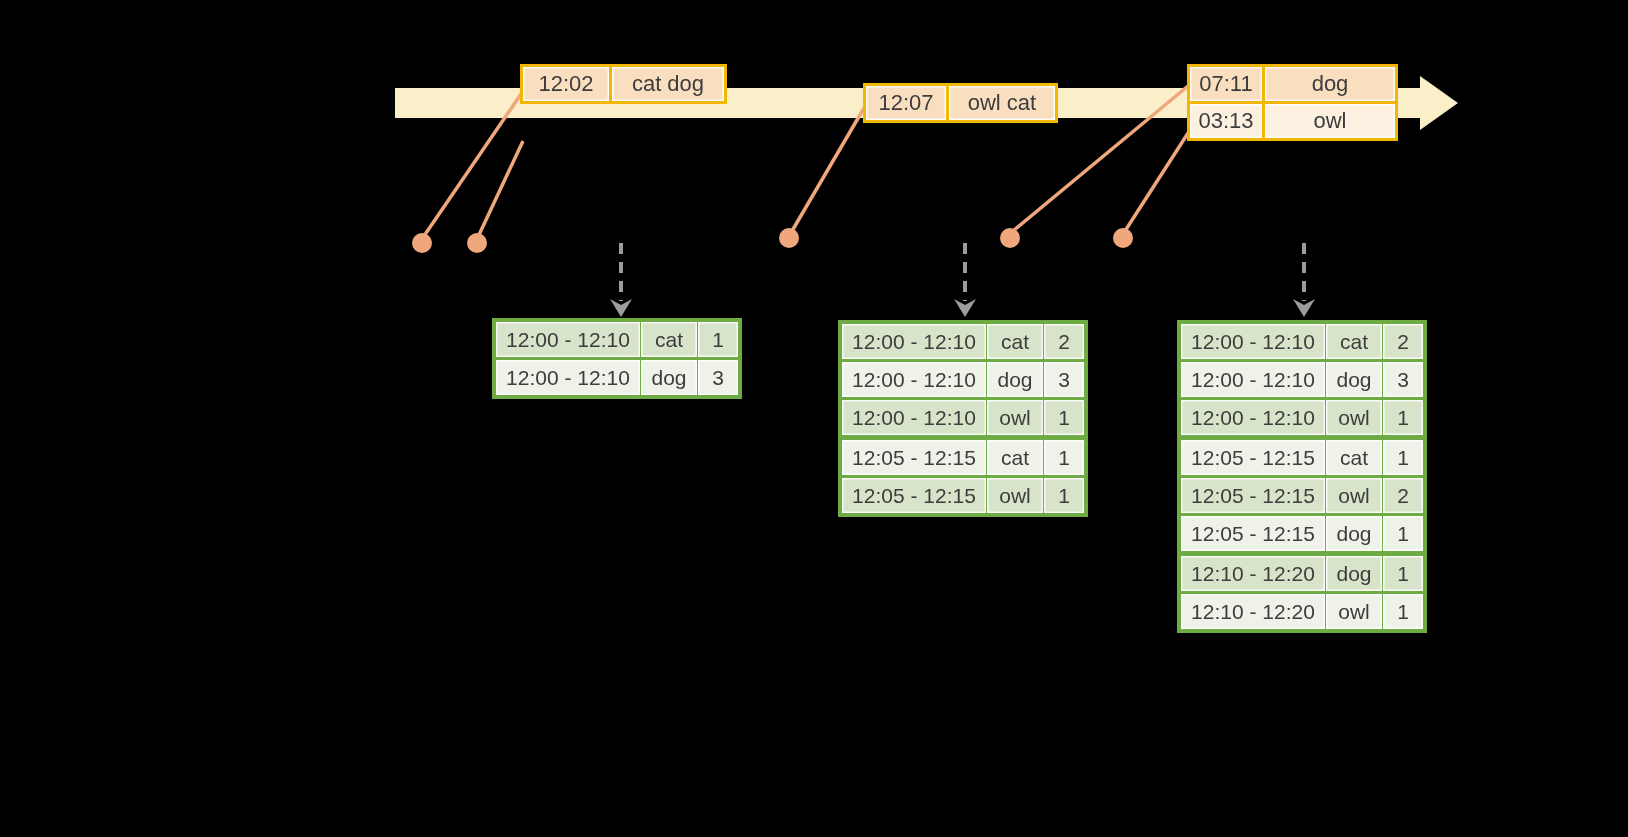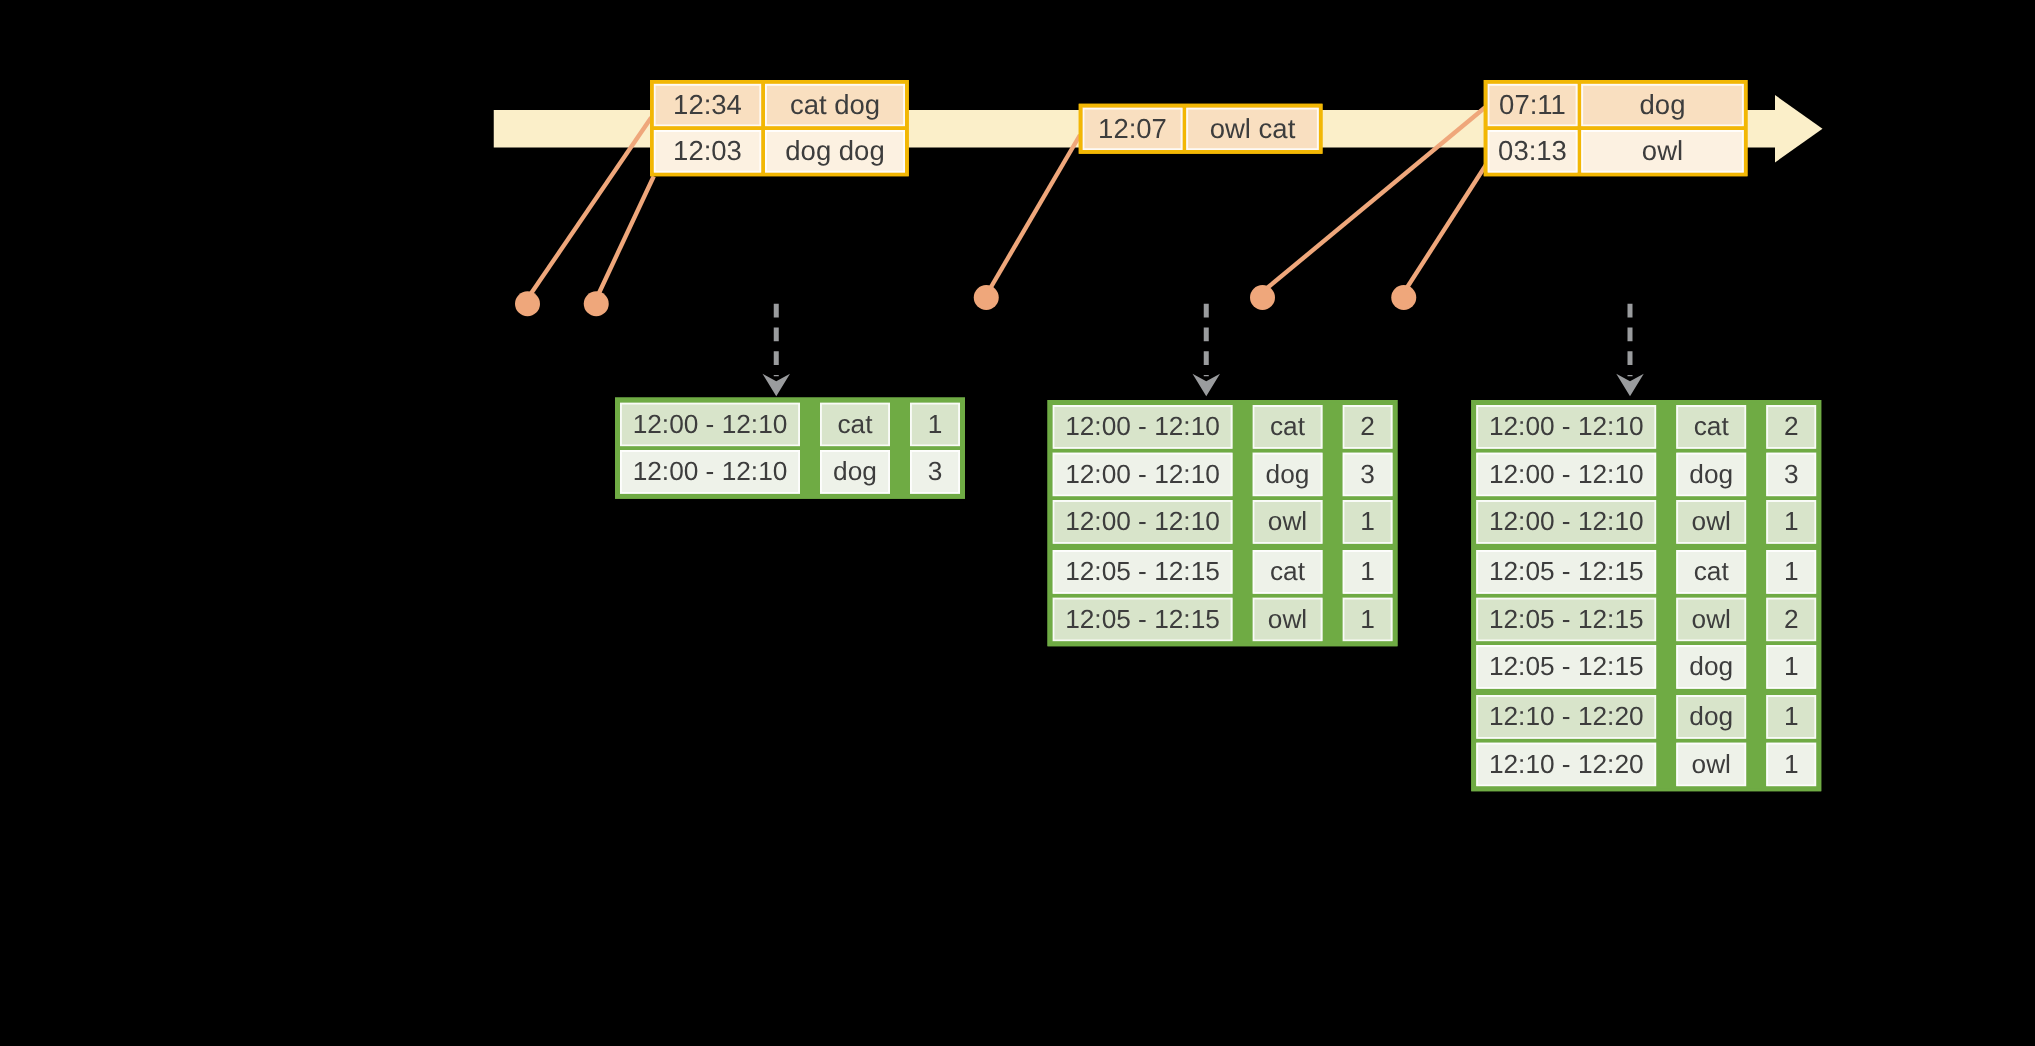--- a/index.html
+++ b/index.html
@@ -33,21 +33,21 @@
 
   
   .res{
     position:absolute;
     background:#6FAB44;
     border:2px solid #6FAB44;
     padding:2px;
     display:flex;flex-direction:column;gap:3px;
     box-sizing:content-box;
   }
-  .res .row{display:grid;grid-template-columns:144px 56px 40px;gap:16px;height:35px;}
+  .res .row{display:grid;grid-template-columns:144px 56px 40px;gap:1px;height:35px;}
   .res .row.group-start{margin-top:2px;}
   .res .cell{
     display:flex;align-items:center;justify-content:center;
     font-size:21px;line-height:1;
     box-shadow:inset 0 0 0 1.5px rgba(255,255,255,.85);
   }
   .res .row:nth-child(odd) .cell{background:#D8E4CA;}
   .res .row:nth-child(even) .cell{background:#EEF2E9;}
 </style>
 </head>
@@ -83,26 +83,22 @@
     <g fill="#9A9C9E">
       <path d="M610,299 L621,317 L632,299 L621,305 Z"></path>
       <path d="M954,299 L965,317 L976,299 L965,305 Z"></path>
       <path d="M1293,299 L1304,317 L1315,299 L1304,305 Z"></path>
     </g>
   </svg>
 
   <div class="evt" style="left:520px;top:64px;--c1:86px;--c2:112px">
 
   <div class="row">
-      <div class="cell">12:34</div>
+      <div class="cell">12:02</div>
       <div class="cell">cat dog</div>
-    </div>
-      <div class="row">
-      <div class="cell">12:03</div>
-      <div class="cell">dog dog</div>
     </div>
     </div>
 
   <div class="evt" style="left:863px;top:83px;--c1:80px;--c2:106px">
 
   <div class="row">
       <div class="cell">12:07</div>
       <div class="cell">owl cat</div>
     </div>
     </div>

